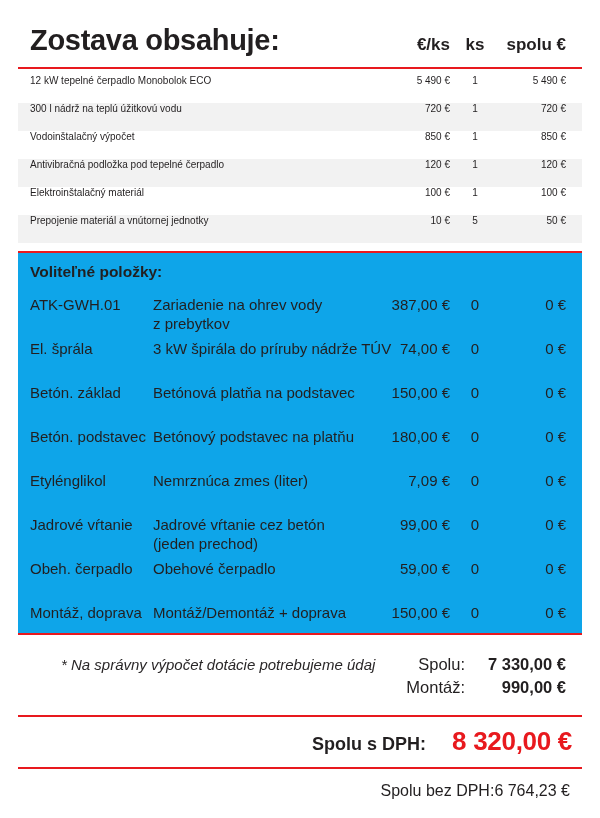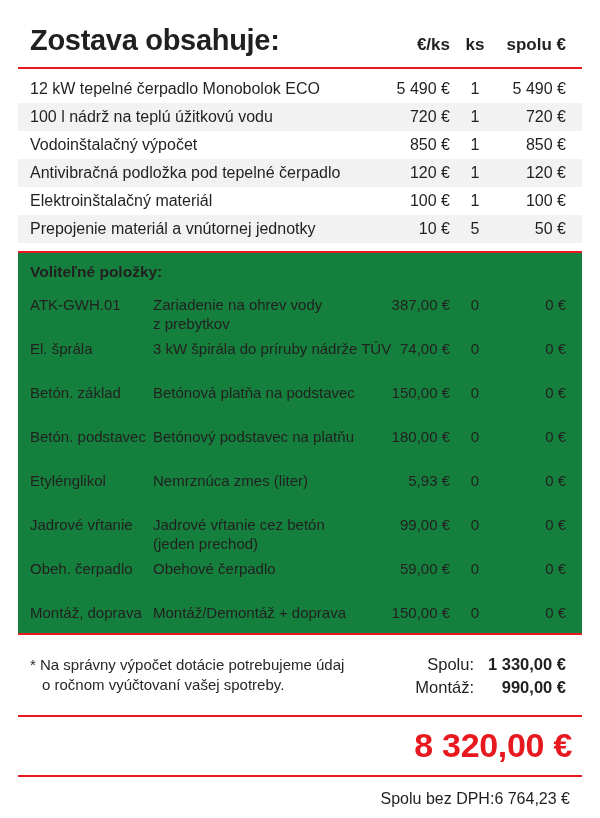--- a/index.html
+++ b/index.html
@@ -20,45 +20,45 @@
   .title { flex:1; font-size:29px; font-weight:700; letter-spacing:-0.3px; }
   .hdr { font-size:17px; font-weight:700; }
 
   
   .c-price { width:80px; text-align:right; flex:none; }
   .c-qty   { width:50px; text-align:center; flex:none; }
   .c-total { width:66px; text-align:right; flex:none; }
 
   
   .main-table { margin-top:6px; margin-bottom:8px; }
-  .main-row { display:flex; align-items:center; height:28px; font-size:16px; padding:0 16px 0 12px; }
+  .main-row { display:flex; height:28px; font-size:10px; padding:0 16px 0 12px; }
   .main-row:nth-child(even) { background:#f2f2f2; }
   .m-name { flex:1; white-space:nowrap; }
 
   
-  .optional { background:#15803d; padding:10px 16px 6px 12px; }
+  .optional { background:#0ea5e9; padding:10px 16px 6px 12px; }
   .opt-heading { font-size:15.5px; font-weight:700; margin-bottom:14px; }
   .opt-row { display:flex; align-items:flex-start; min-height:44px; font-size:15px; line-height:19px; }
   .opt-row:last-child { min-height:24px; }
   .o-code { width:123px; flex:none; }
   .o-desc { flex:1; white-space:pre; min-width:0; }
 
   
   .summary { display:flex; align-items:flex-start; padding:18px 16px 16px 12px; }
-  .footnote { flex:1; font-size:15px; line-height:20px; color:#2a2728; padding-top:2px; }
+  .footnote { flex:1; font-size:15px; font-style:italic; line-height:20px; color:#2a2728; padding-top:2px;text-align:center; }
   .footnote .fn2 { padding-left:12px; }
   .totals { flex:none; }
-  .tot-row { display:flex; justify-content:flex-end; align-items:baseline; font-size:16.5px; line-height:23px; }
+  .tot-row { display:flex; justify-content:flex-end; align-items:baseline; font-size:16.5px; line-height:23px;gap:9px; }
   .tot-label { text-align:right; }
   .tot-value { width:92px; text-align:right; font-weight:700; }
 
   
   .grand { display:flex; justify-content:flex-end; align-items:baseline; padding:9px 10px 10px 0; }
   .grand-label { font-size:18px; font-weight:700; }
-  .grand-value { font-size:34px; font-weight:700; color:#e8191e; margin-left:26px; letter-spacing:-0.3px; }
+  .grand-value { font-size:26px; font-weight:700; color:#e8191e; margin-left:26px; letter-spacing:-0.3px; }
 
   
   .novat { display:flex; justify-content:flex-end; align-items:baseline; padding:13px 12px 0 0; font-size:16px; }
   .novat-value { }
 </style>
 </head>
 <body>
 
 <div class="page">
 
@@ -72,21 +72,21 @@
   <div class="red-line"></div>
 
   <div class="main-table">
     <div class="main-row">
       <div class="m-name">12 kW tepelné čerpadlo Monobolok ECO</div>
       <div class="c-price">5 490 €</div>
       <div class="c-qty">1</div>
       <div class="c-total">5 490 €</div>
     </div>
     <div class="main-row">
-      <div class="m-name">100 l nádrž na teplú úžitkovú vodu</div>
+      <div class="m-name">300 l nádrž na teplú úžitkovú vodu</div>
       <div class="c-price">720 €</div>
       <div class="c-qty">1</div>
       <div class="c-total">720 €</div>
     </div>
     <div class="main-row">
       <div class="m-name">Vodoinštalačný výpočet</div>
       <div class="c-price">850 €</div>
       <div class="c-qty">1</div>
       <div class="c-total">850 €</div>
     </div>
@@ -140,21 +140,21 @@
     <div class="opt-row">
       <div class="o-code">Betón. podstavec</div>
       <div class="o-desc">Betónový podstavec na platňu</div>
       <div class="c-price">180,00 €</div>
       <div class="c-qty">0</div>
       <div class="c-total">0 €</div>
     </div>
     <div class="opt-row">
       <div class="o-code">Etylénglikol</div>
       <div class="o-desc">Nemrznúca zmes (liter)</div>
-      <div class="c-price">5,93 €</div>
+      <div class="c-price">7,09 €</div>
       <div class="c-qty">0</div>
       <div class="c-total">0 €</div>
     </div>
     <div class="opt-row">
       <div class="o-code">Jadrové vŕtanie</div>
       <div class="o-desc">Jadrové vŕtanie cez betón
 (jeden prechod)</div>
       <div class="c-price">99,00 €</div>
       <div class="c-qty">0</div>
       <div class="c-total">0 €</div>
@@ -173,37 +173,37 @@
       <div class="c-qty">0</div>
       <div class="c-total">0 €</div>
     </div>
   </div>
 
   <div class="red-line"></div>
 
   <div class="summary">
     <div class="footnote">
       <div>* Na správny výpočet dotácie potrebujeme údaj</div>
-      <div class="fn2">o ročnom vyúčtovaní vašej spotreby.</div>
     </div>
     <div class="totals">
       <div class="tot-row">
         <div class="tot-label">Spolu:</div>
-        <div class="tot-value">1 330,00 €</div>
+        <div class="tot-value">7 330,00 €</div>
       </div>
       <div class="tot-row">
         <div class="tot-label">Montáž:</div>
         <div class="tot-value">990,00 €</div>
       </div>
     </div>
   </div>
 
   <div class="red-line"></div>
 
   <div class="grand">
+    <div class="grand-label">Spolu s DPH:</div>
     <div class="grand-value">8 320,00 €</div>
   </div>
 
   <div class="red-line"></div>
 
   <div class="novat">
     <div>Spolu bez DPH:</div>
     <div class="novat-value">6 764,23 €</div>
   </div>
 

